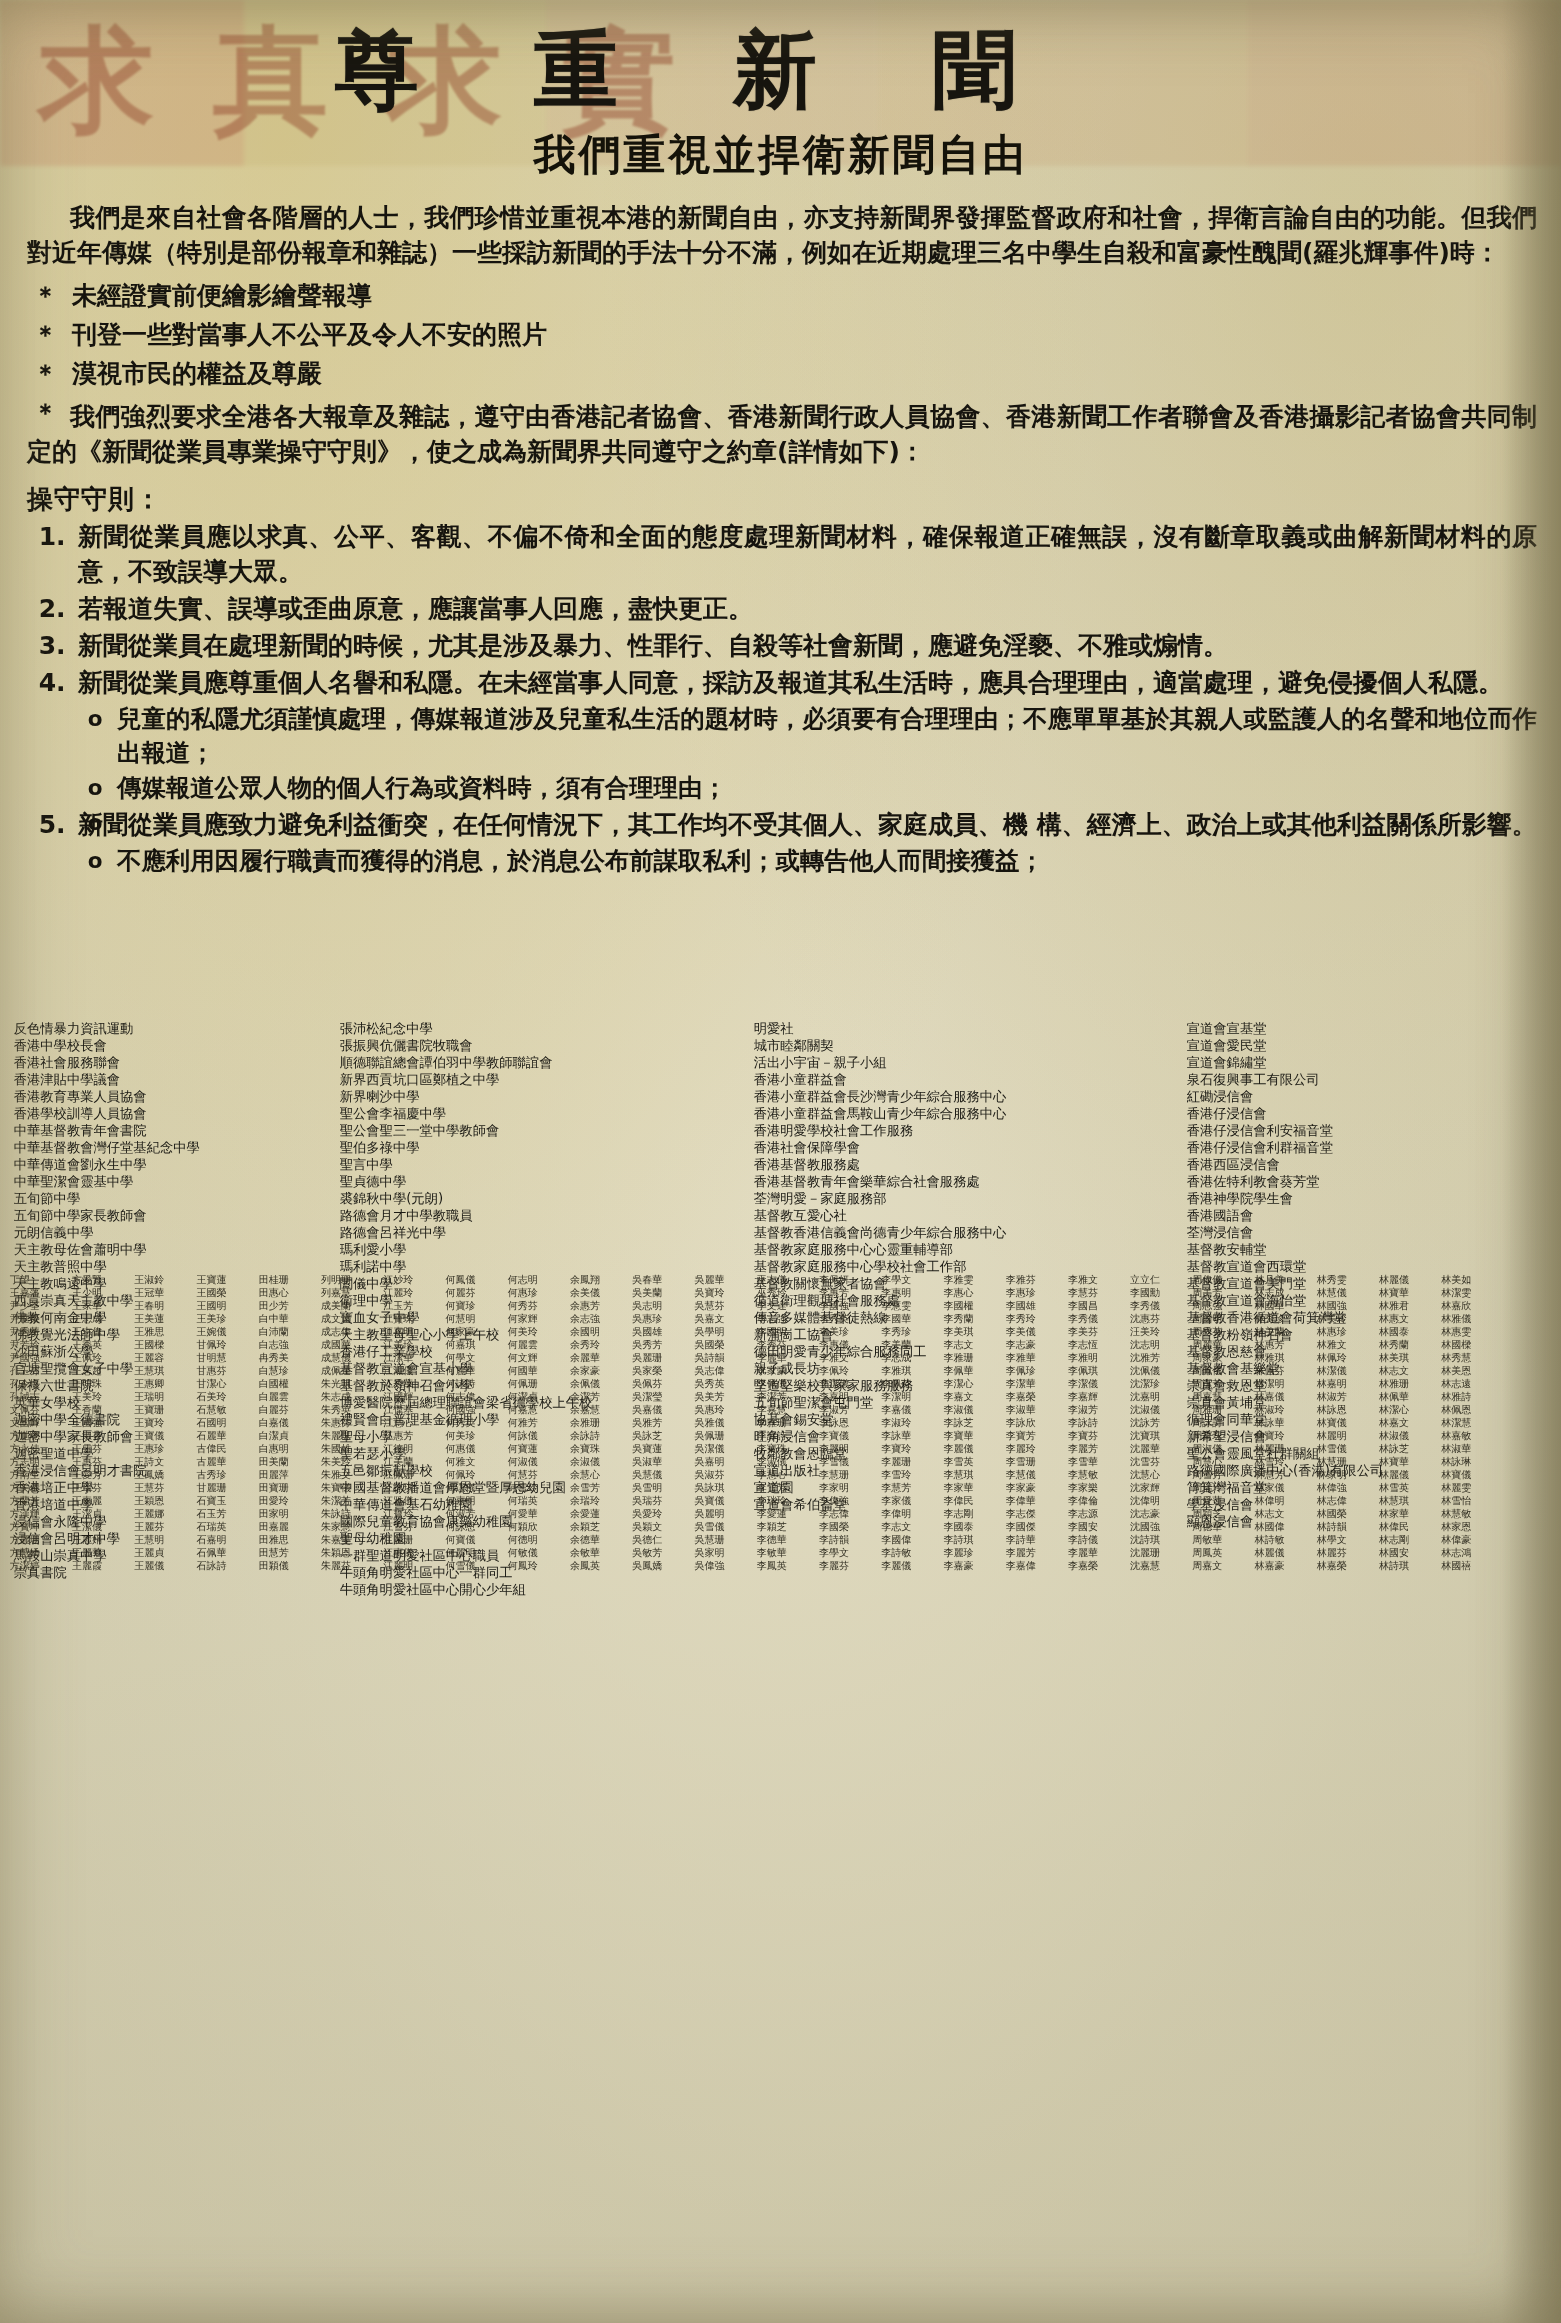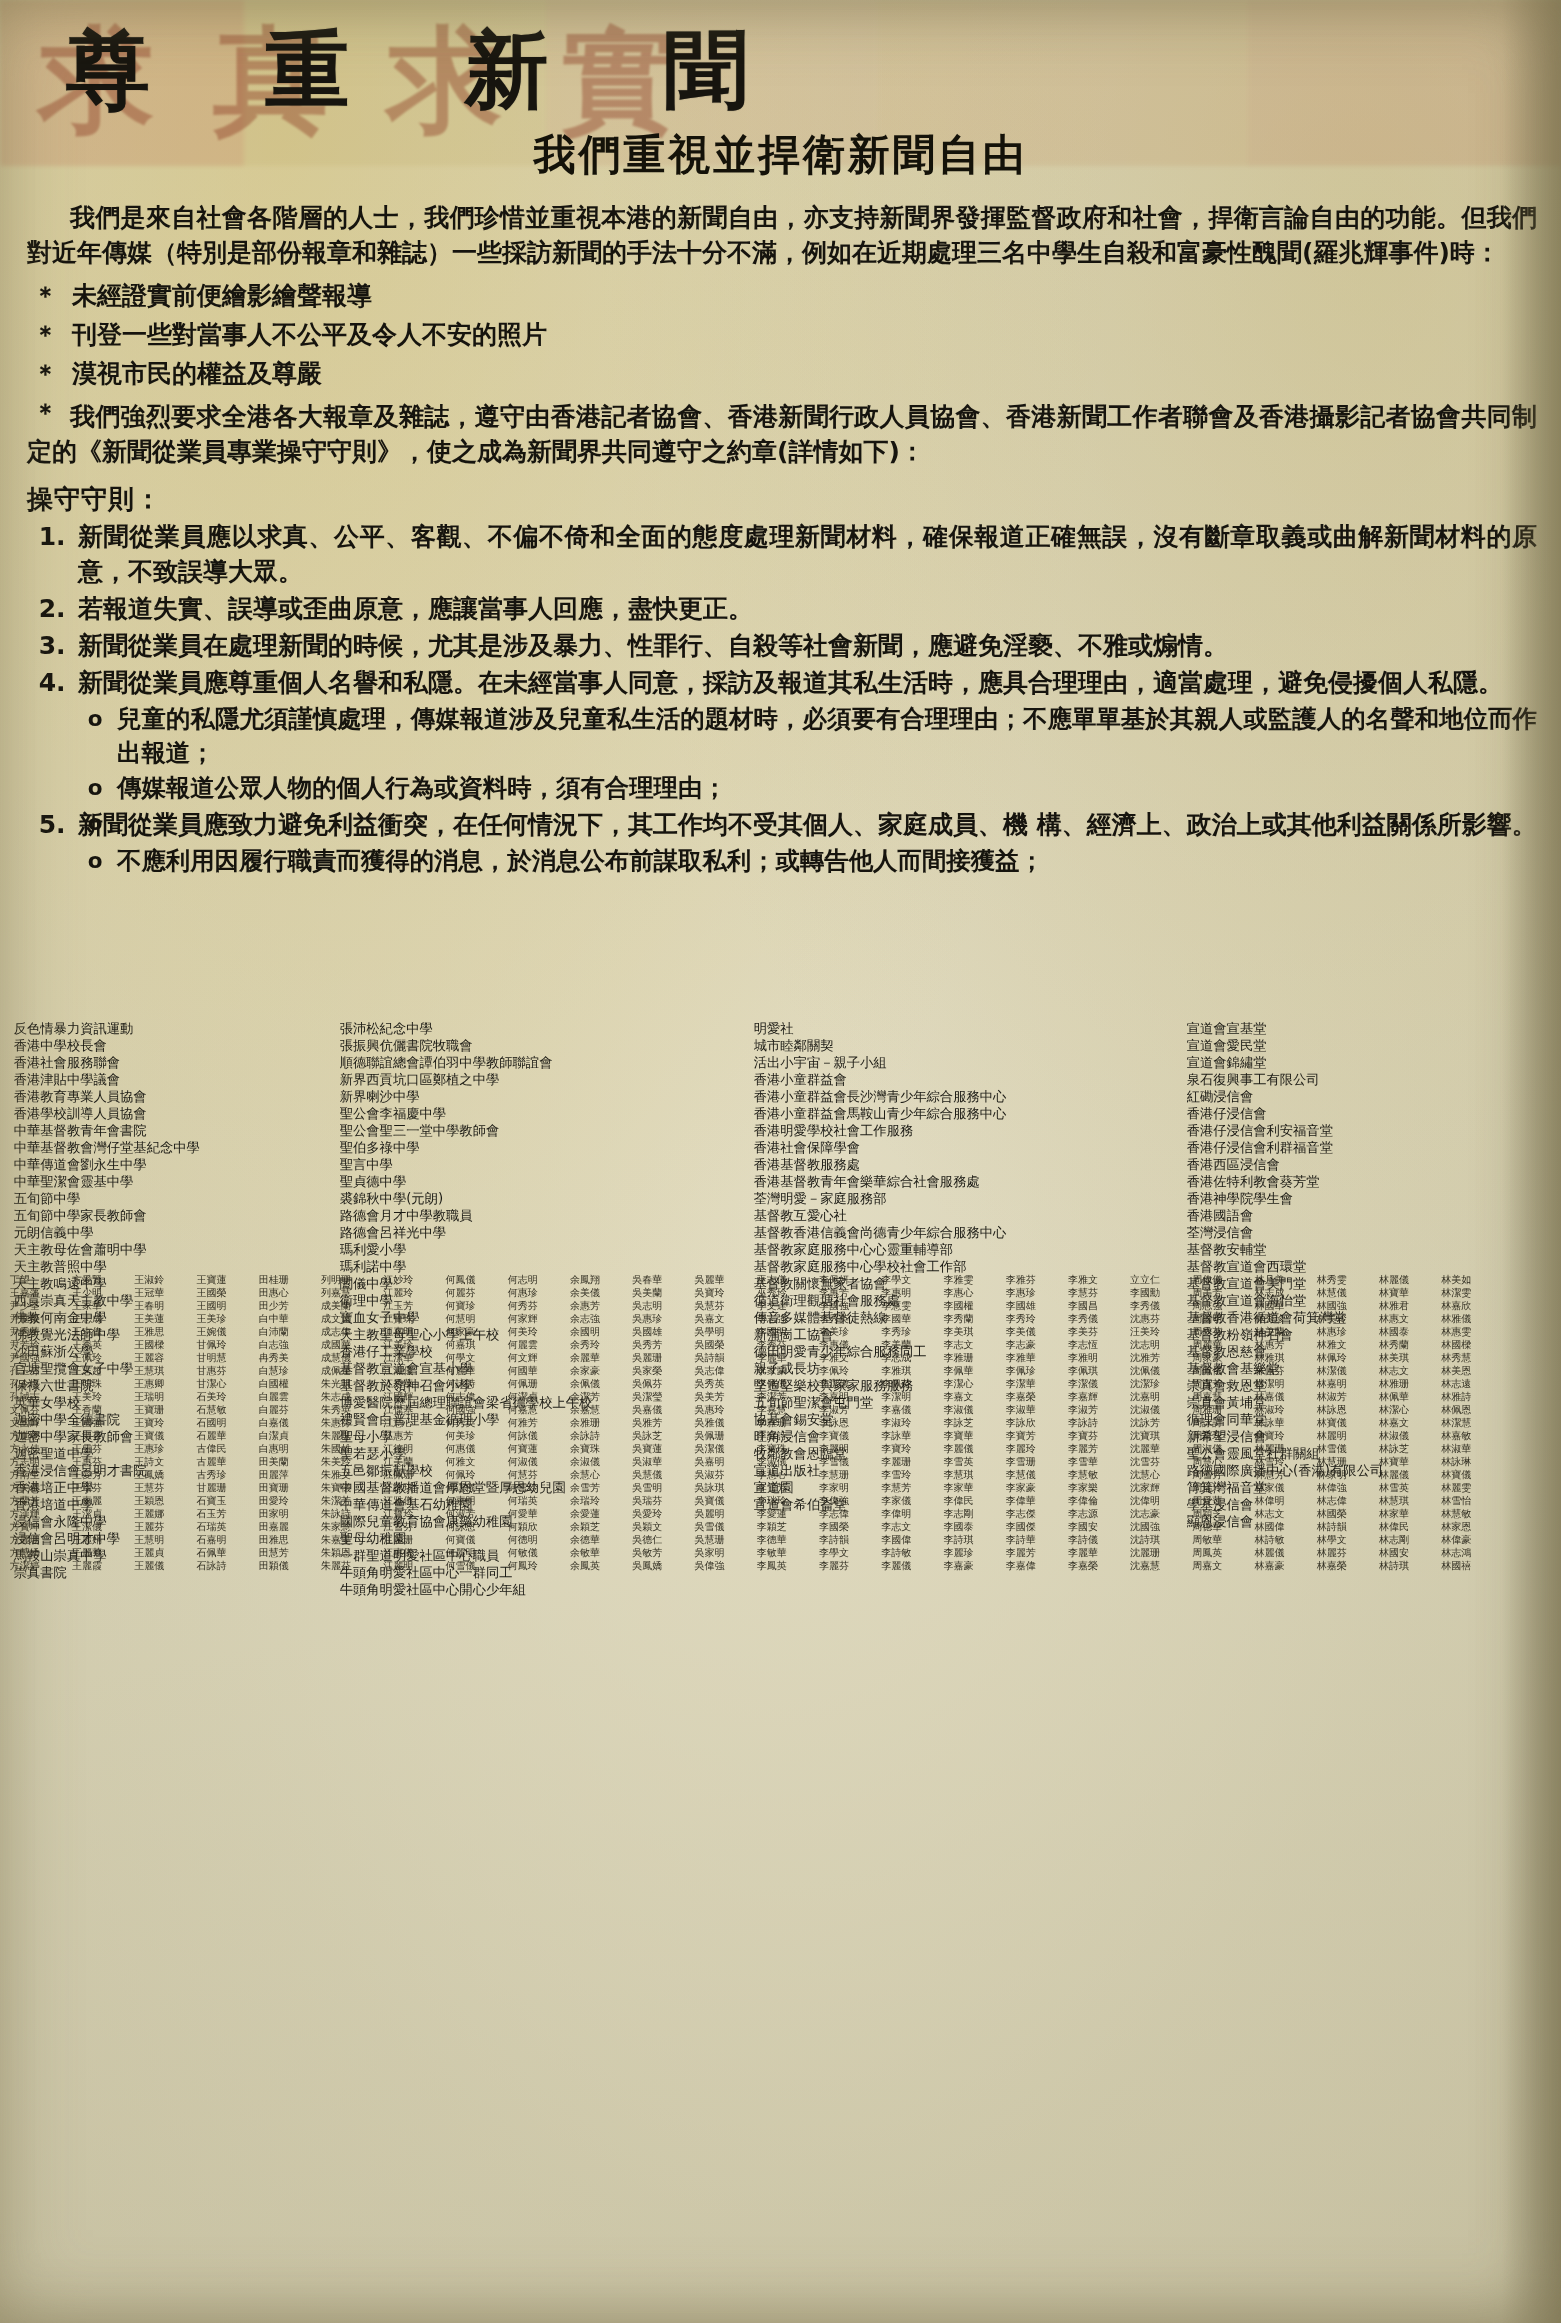--- a/index.html
+++ b/index.html
@@ -34,26 +34,25 @@
   }
   .ghost2{
     position:absolute;top:3.9px;left:39px;width:1482px;height:146px;
     opacity:.42;font-size:115px;font-weight:bold;color:#8e3c24;
     letter-spacing:59px;white-space:nowrap;filter:blur(1.2px);
     font-family:"DejaVu Sans","Liberation Sans",sans-serif;
   }
   .sheet{position:absolute;inset:0;}
 
   .title{
-    position:absolute;top:13.7px;left:0;width:1351px;text-align:left;
+    position:absolute;top:13.7px;left:0;width:1351px;text-align:center;
     font-size:84px;font-weight:bold;letter-spacing:43px;
     text-indent:43px;color:#17150f;
     font-family:"DejaVu Sans","Liberation Sans",sans-serif;
     text-shadow:0 0 1px rgba(0,0,0,.5);
-    padding-left:23px;
   }
   .subtitle{
     position:absolute;top:127px;left:0;width:1561px;text-align:center;
     font-size:42px;font-weight:bold;letter-spacing:2.9px;color:#141209;
   }
 
   .body{
     position:absolute;top:200px;left:27px;width:1510px;
     font-size:25px;line-height:35px;color:#16140e;
   }

